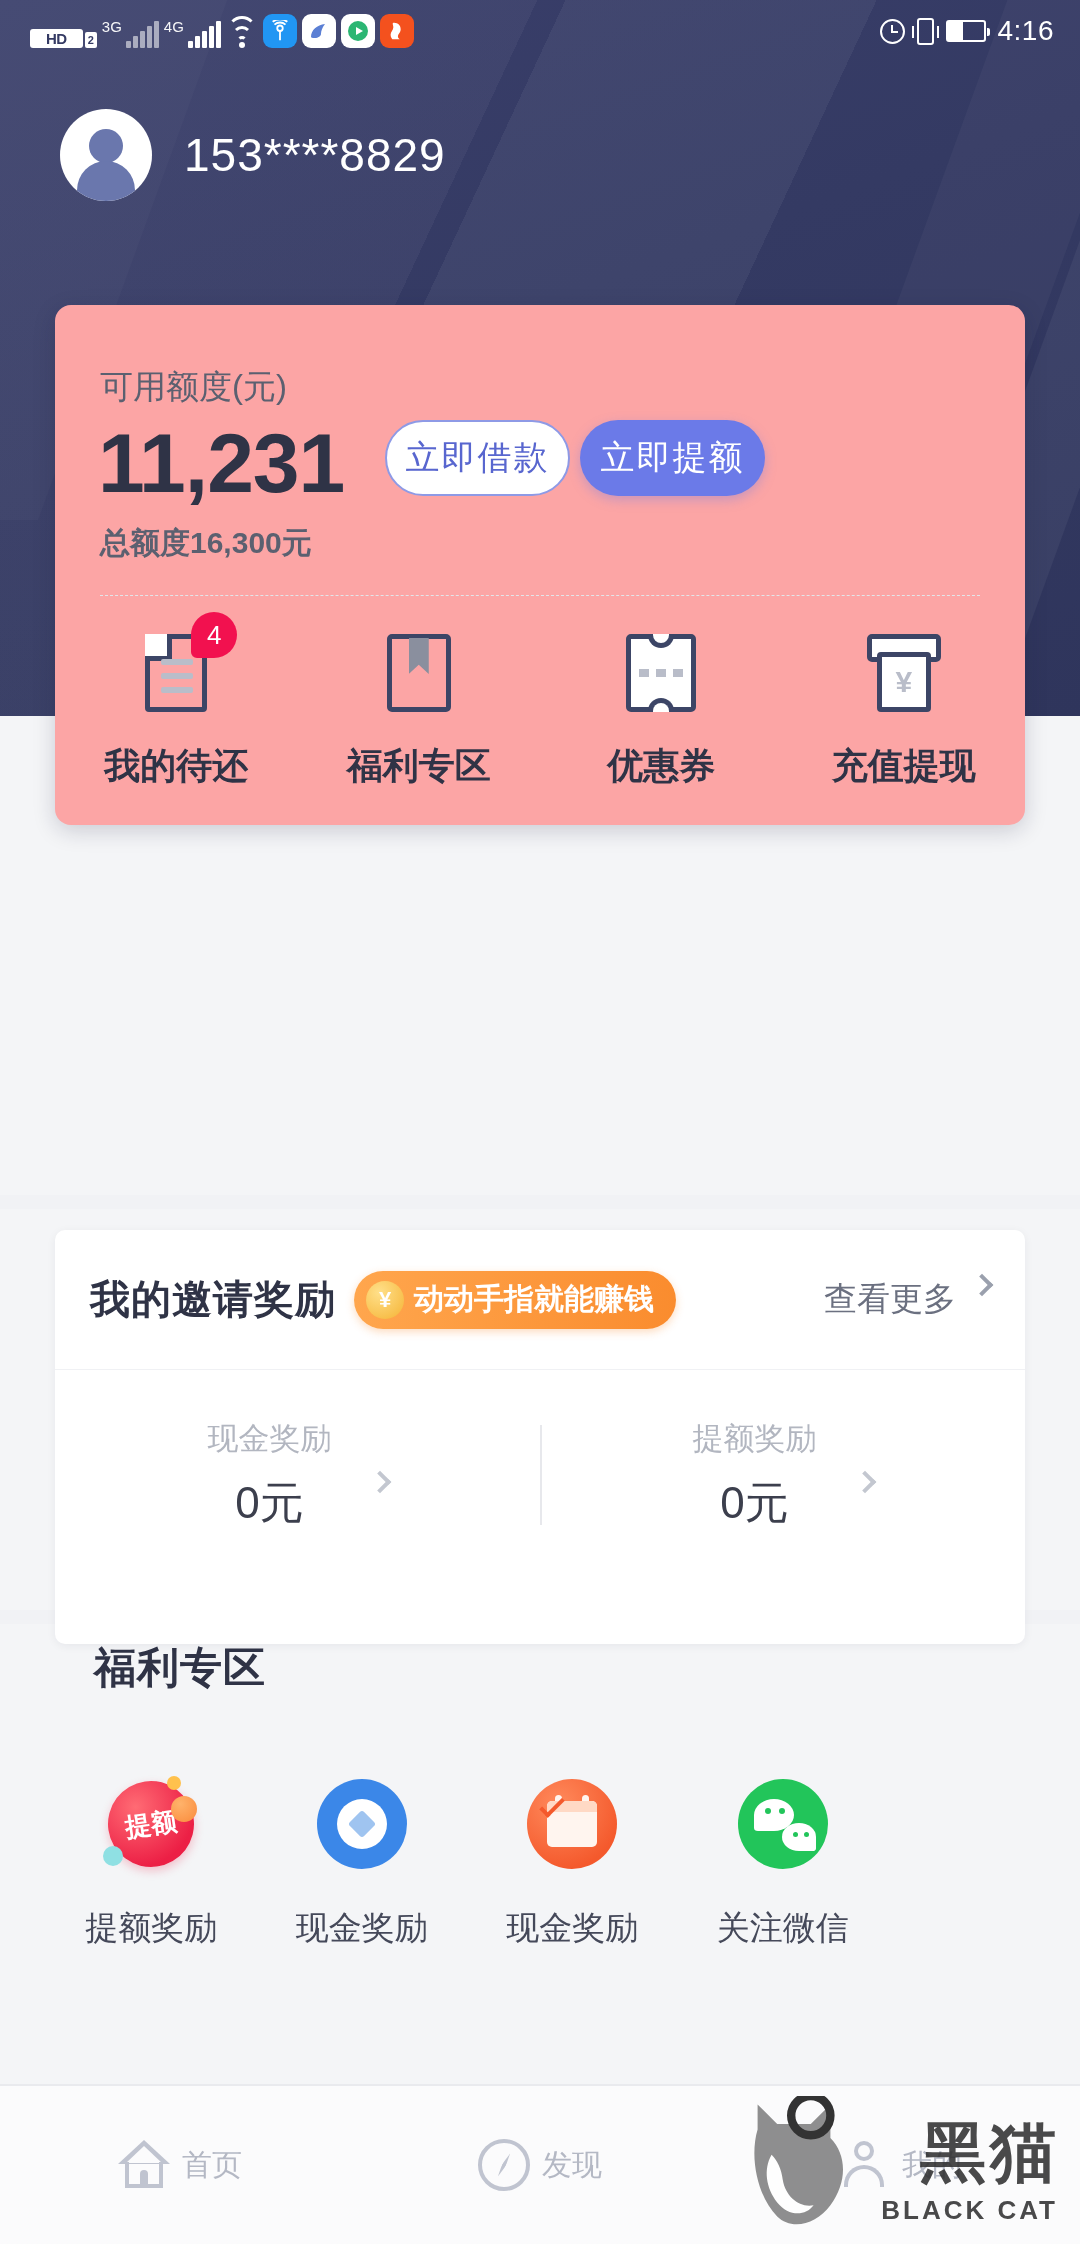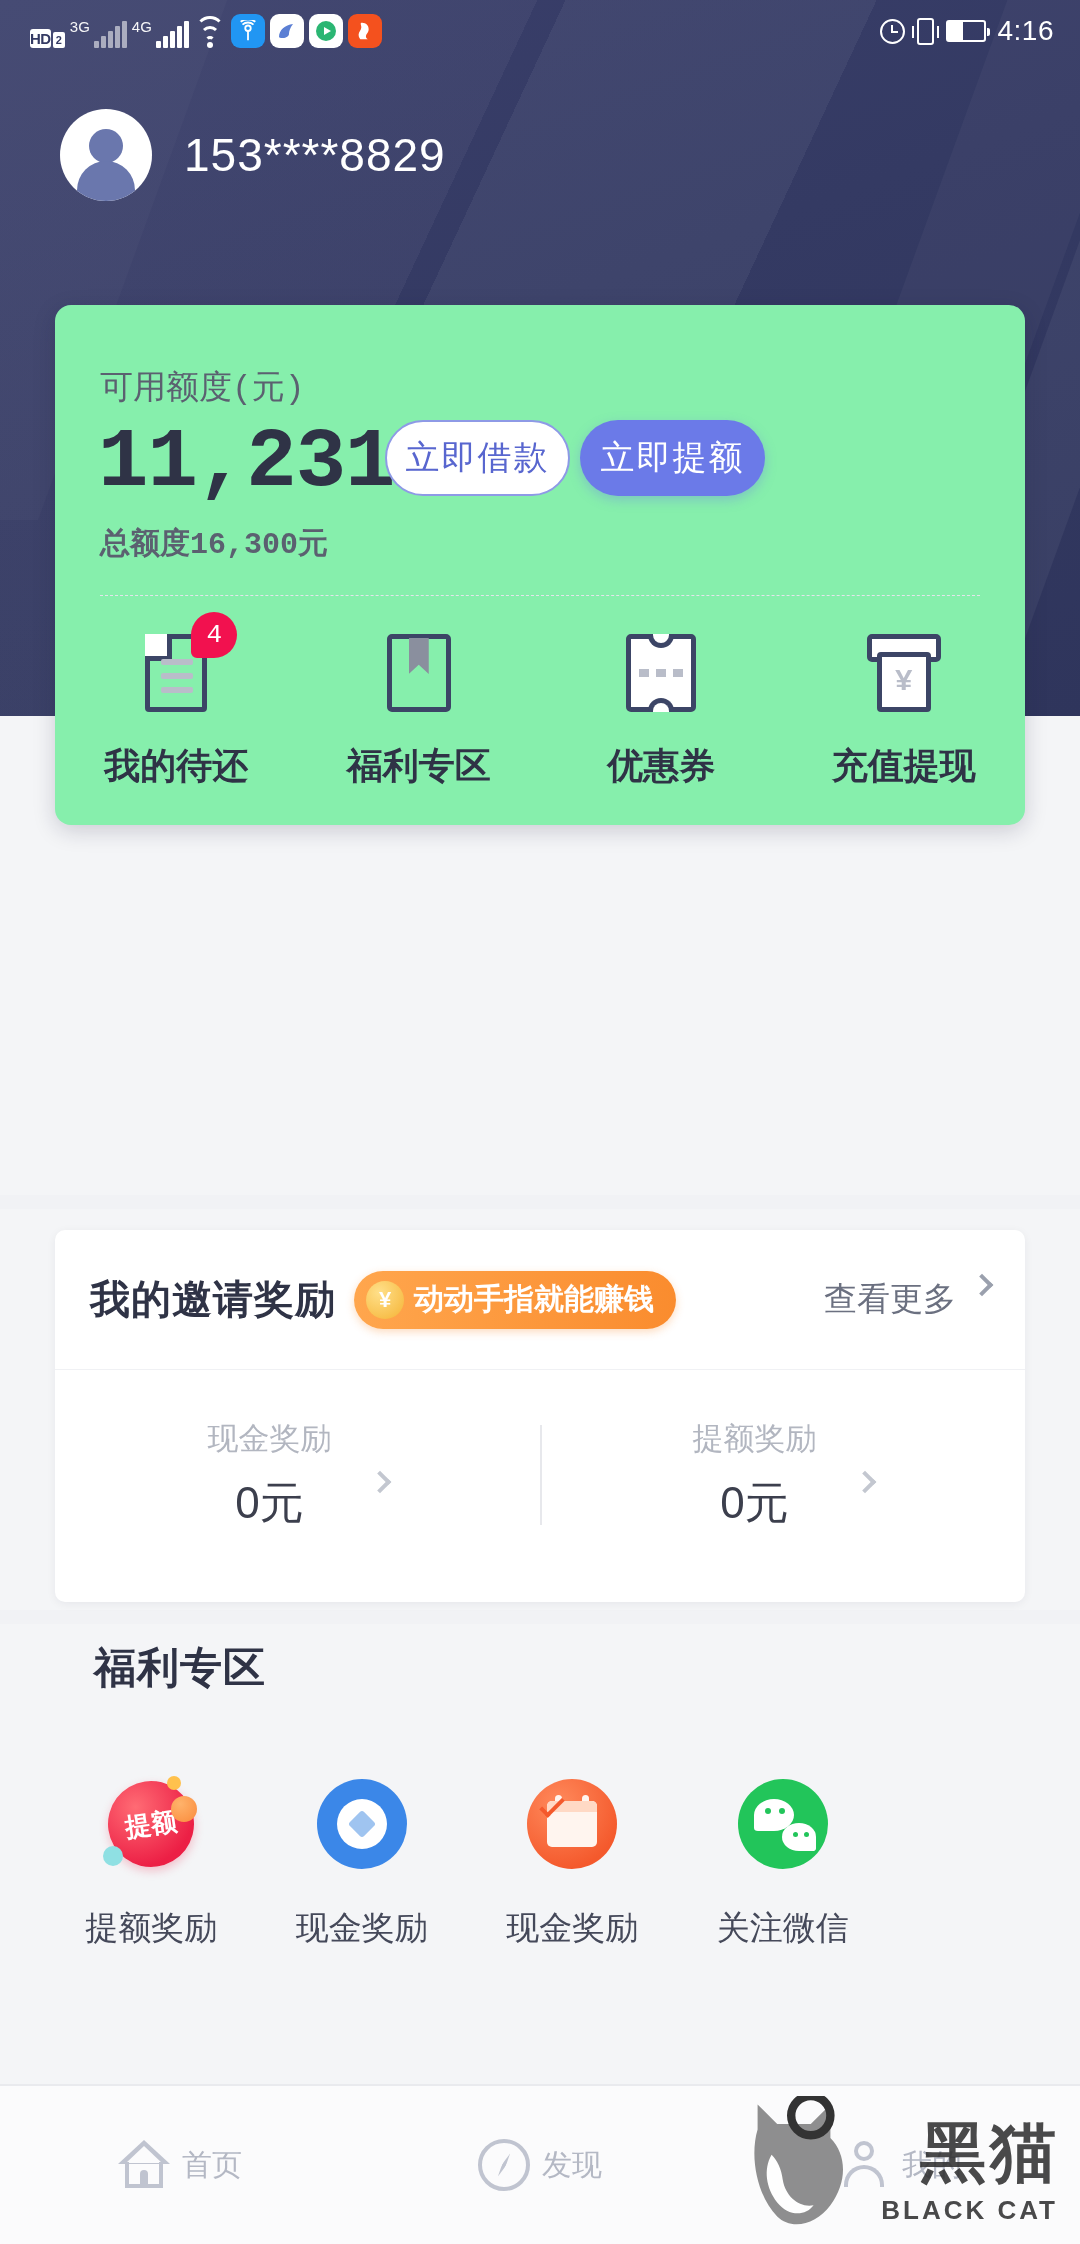--- a/index.html
+++ b/index.html
@@ -34,21 +34,21 @@
     display:flex; align-items:center; color:#fff; z-index:5;
   }
   #status-left{ display:flex; align-items:flex-end; gap:5px; margin-left:30px; }
   #status-right{ margin-left:auto; margin-right:26px; display:flex; align-items:center; gap:12px; }
 
   .sb-hd{
     display:flex; align-items:flex-end; gap:2px;
   }
   .hd-box{
     background:#fff; color:#343a63; font-size:15px; font-weight:bold;
-    border-radius:3px; padding:2px 0; line-height:1;
+    border-radius:3px; padding:2px 16px; line-height:1;
     letter-spacing:-.5px;
   }
   .hd-sim{
     background:#fff; color:#343a63; font-size:11px; font-weight:bold;
     border-radius:2px; padding:3px 3px 2px; line-height:1;
   }
   .sig{ display:flex; align-items:flex-end; gap:4px; }
   .sig-lbl{ font-size:15px; line-height:1; margin-bottom:14px; opacity:.95;}
   .bars{ display:flex; align-items:flex-end; gap:2px; height:26px; }
   .bars i{ display:block; width:5px; background:#fff; border-radius:1px; }
@@ -107,23 +107,22 @@
     position:absolute; left:50%; top:52px; transform:translateX(-50%);
     width:58px; height:48px; border-radius:29px 29px 0 0; background:#6a77ad;
   }
   #phone-number{
     color:#fff; font-size:46px; margin-left:32px; letter-spacing:1px;
   }
 
   
   #credit-card{
     position:absolute; left:55px; top:305px; width:970px; height:520px;
-    background:#86efac; border-radius:16px; z-index:4;
+    background:#fca5a5; border-radius:16px; z-index:4;
     box-shadow:0 6px 22px rgba(20,24,55,.18);
-    font-family:Liberation Mono, monospace;
   }
   #credit-label{
     position:absolute; left:45px; top:60px; font-size:33px; color:#5b6070;
   }
   #credit-amount{
     position:absolute; left:43px; top:110px; font-size:84px;
     color:#2f3346; font-weight:bold; letter-spacing:-1px;
   }
   .cta{
     position:absolute; height:76px; border-radius:38px;
@@ -192,21 +191,21 @@
   .ic-atm{ width:74px;height:78px;position:relative;margin:4px auto 0;}
   .ic-atm .slot{position:absolute;left:0;top:0;width:74px;height:28px;
             border:5px solid #3c4566;border-radius:5px;background:#fff;}
   .ic-atm .body{position:absolute;left:10px;top:18px;width:54px;height:60px;
             border:5px solid #3c4566;border-radius:4px;background:#fff;
             display:flex;align-items:center;justify-content:center;
             color:#b9bdc9;font-size:30px;font-weight:bold;}
 
   
   #invite-card{
-    position:absolute; left:55px; top:1230px; width:970px; height:372px;
+    position:absolute; left:55px; top:1230px; width:970px; height:414px;
     background:#fff; border-radius:10px; z-index:3;
     box-shadow:0 2px 10px rgba(20,24,55,.06);
   }
   #invite-head{
     position:absolute; left:0; top:0; width:100%; height:140px;
     display:flex; align-items:center; padding:0 35px;
     border-bottom:1px solid #f0f1f4;
   }
   #invite-title{ font-size:40px; color:#2f3346; font-weight:bold; letter-spacing:1px;}
   #invite-tag{

